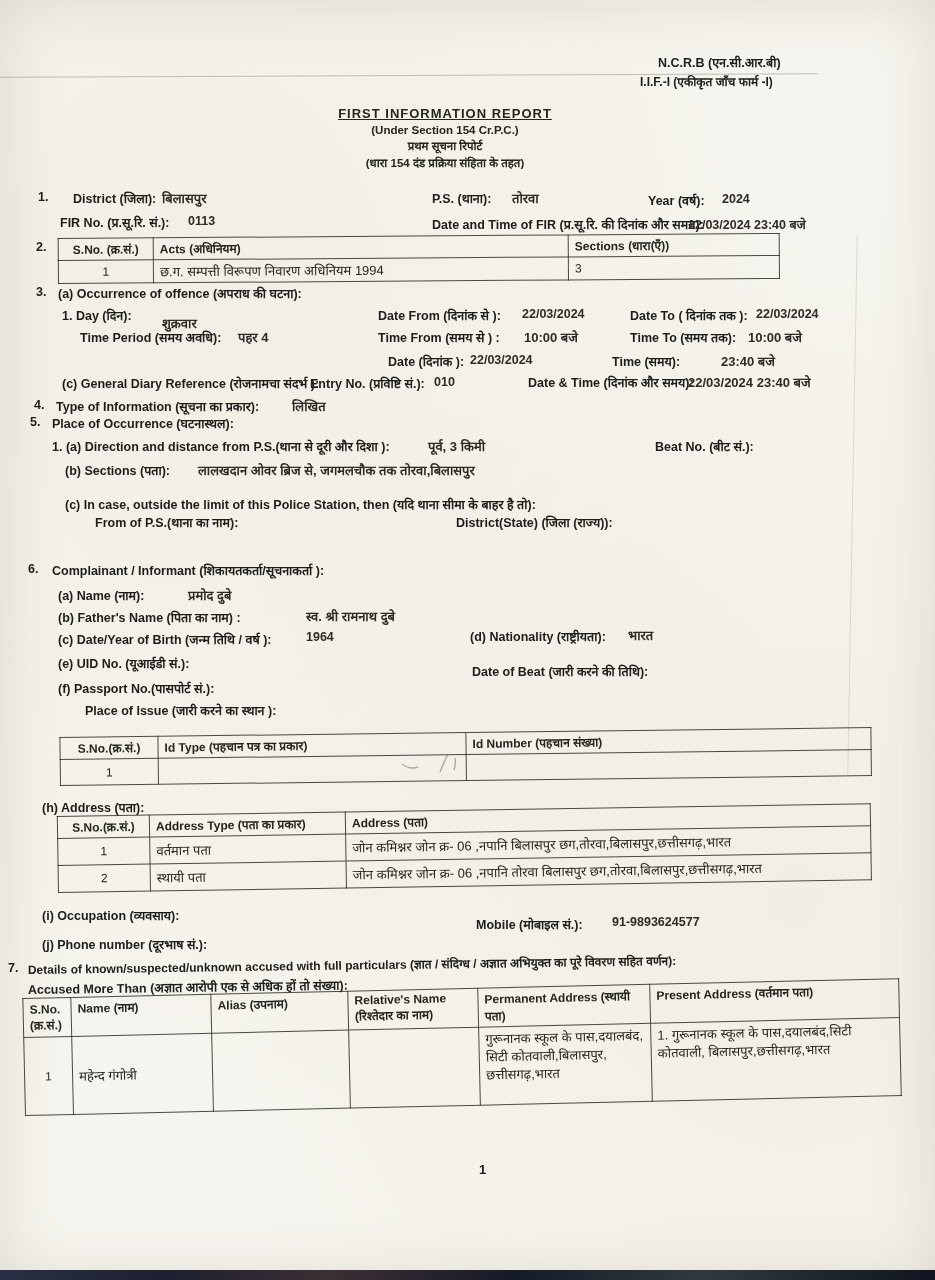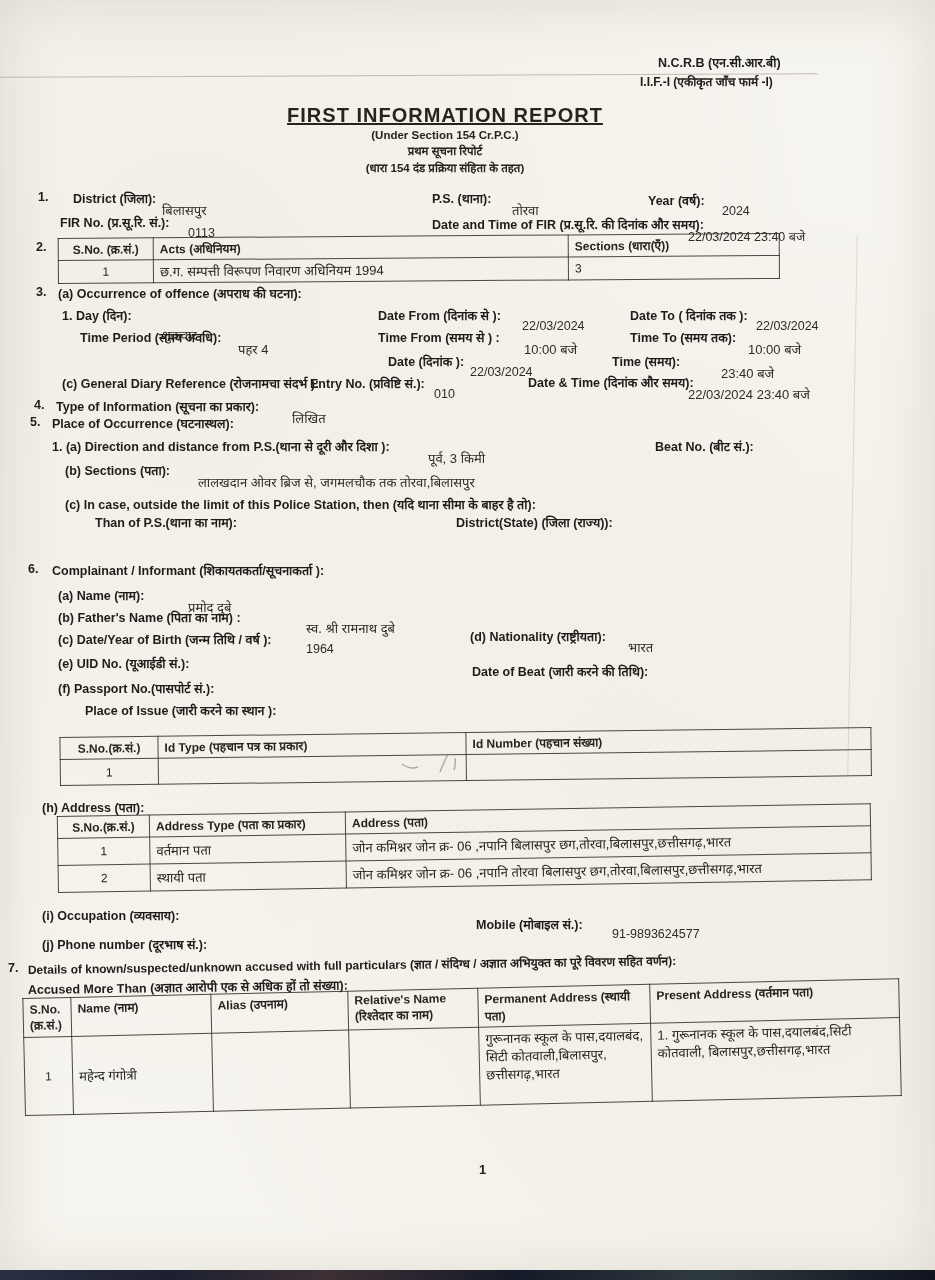--- a/index.html
+++ b/index.html
@@ -8,27 +8,27 @@
     position:relative; width:935px; height:1280px; margin:0 auto;
     background:
       radial-gradient(ellipse at 20% 25%, rgba(214,204,184,0.14), transparent 60%),
       radial-gradient(ellipse at 85% 70%, rgba(205,195,172,0.12), transparent 55%),
       #f6f4ee;
     color:#26241f; overflow:hidden;
     box-shadow: inset 0 0 60px rgba(110,100,85,0.18);
   }
   .line { position:absolute; white-space:nowrap; font-size:12.5px; }
   .lbl { font-weight:700; color:#1f1d19; }
-  .val { font-weight:400; color:#2e2b26;margin-top:12px; }
+  .val { font-weight:700; color:#2e2b26; }
   .hind { font-size:13px; }
   table { border-collapse:collapse; background:transparent; }
   td, th { border:1px solid rgba(45,42,36,0.85); font-size:12px; padding:2px 6px; text-align:left; vertical-align:middle; }
   th { font-weight:700; }
   .title-block { position:absolute; left:245px; top:104px; width:400px; text-align:center; }
-  .title-main { font-size:20px; font-weight:700; letter-spacing:1px; text-decoration:underline; display:inline-block; }
+  .title-main { font-size:13px; font-weight:700; letter-spacing:1px; text-decoration:underline; display:inline-block; }
   .title-sub { font-size:11.5px; font-weight:700; margin-top:2px; }
   .artifact { position:absolute; pointer-events:none; }
   .bottom-strip { position:absolute; left:0; bottom:0; width:935px; height:10px;
     background:linear-gradient(90deg,#2b2f45 0%,#1c2030 18%,#3d2f35 35%,#151a28 55%,#2f3a3f 75%,#10141f 100%); }
 </style>
 </head>
 <body>
 
 <div class="paper">
 
@@ -104,21 +104,21 @@
   <span class="line val hind" style="left:292px; top:397px;">लिखित</span>
 
   <span class="line lbl" style="left:30px; top:415px;">5.</span>
   <span class="line lbl" style="left:52px; top:415px;">Place of Occurrence (घटनास्थल):</span>
   <span class="line lbl" style="left:52px; top:438px;">1.  (a)   Direction and distance from P.S.(थाना से दूरी और दिशा ):</span>
   <span class="line val hind" style="left:428px; top:437px;">पूर्व,  3 किमी</span>
   <span class="line lbl" style="left:655px; top:438px;">Beat No. (बीट सं.):</span>
   <span class="line lbl" style="left:65px; top:462px;">(b)   Sections (पता):</span>
   <span class="line val hind" style="left:198px; top:461px;">लालखदान ओवर ब्रिज से, जगमलचौक तक तोरवा,बिलासपुर</span>
   <span class="line lbl" style="left:65px; top:496px;">(c)   In case, outside the limit of this Police Station, then (यदि थाना सीमा के बाहर है तो):</span>
-  <span class="line lbl" style="left:95px; top:514px;">Than of P.S.(थाना का नाम):</span>
+  <span class="line lbl" style="left:95px; top:514px;">From of P.S.(थाना का नाम):</span>
   <span class="line lbl" style="left:456px; top:514px;">District(State) (जिला (राज्य)):</span>
 
   <span class="line lbl" style="left:28px; top:562px;">6.</span>
   <span class="line lbl" style="left:52px; top:562px;">Complainant / Informant (शिकायतकर्ता/सूचनाकर्ता ):</span>
   <span class="line lbl" style="left:58px; top:587px;">(a)   Name (नाम):</span>
   <span class="line val hind" style="left:188px; top:586px;">प्रमोद दुबे</span>
   <span class="line lbl" style="left:58px; top:609px;">(b)   Father's Name (पिता का नाम) :</span>
   <span class="line val hind" style="left:306px; top:607px;">स्व. श्री रामनाथ दुबे</span>
   <span class="line lbl" style="left:58px; top:631px;">(c)   Date/Year of Birth (जन्म तिथि / वर्ष ):</span>
   <span class="line val" style="left:306px; top:630px;">1964</span>

